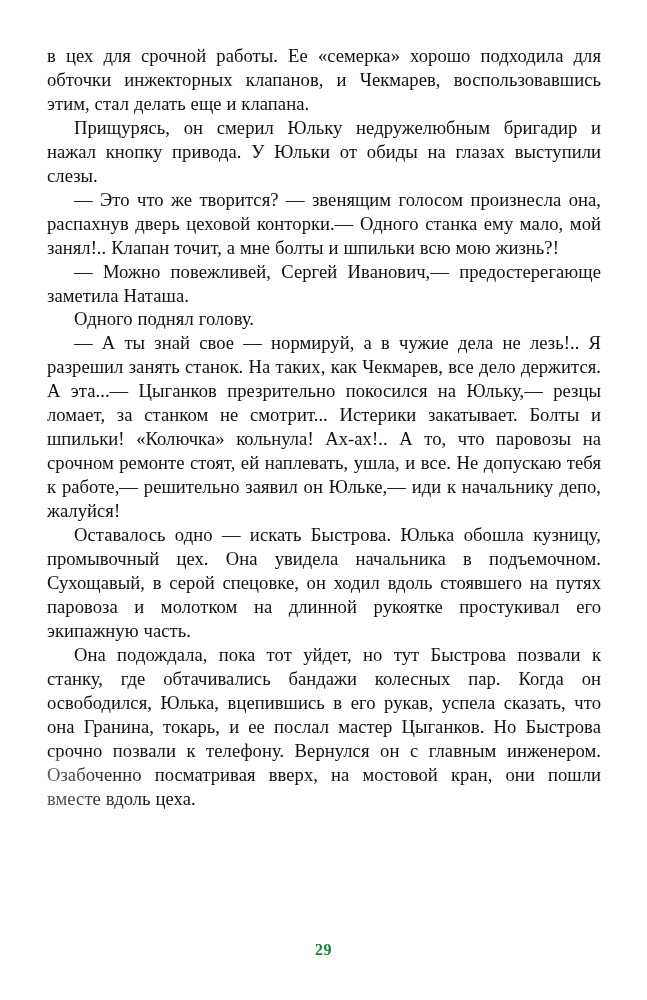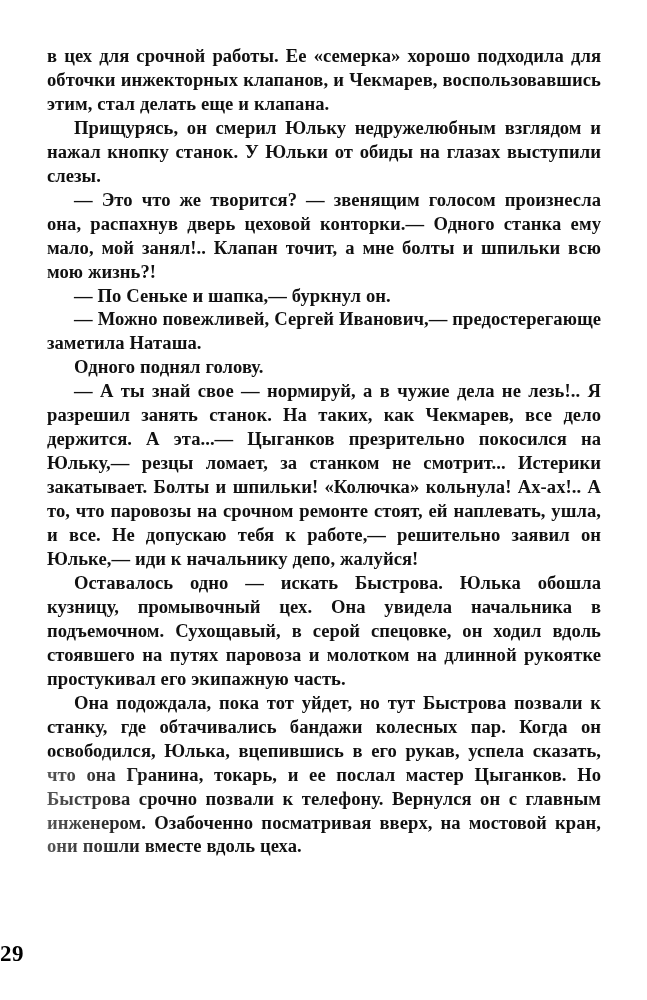--- a/index.html
+++ b/index.html
@@ -45,21 +45,21 @@
     text-indent: 0;
   }
 
   
   .para.ind {
     text-indent: 27px;
   }
 
   
   .para {
-    font-weight: 700;
+    font-weight: 400;
   }
 
   
   .fade-overlay {
     position: absolute;
     left: 44px;
     top: 756px;
     width: 120px;
     height: 160px;
     pointer-events: none;
@@ -69,39 +69,38 @@
       rgba(255,255,255,0.14) 45%,
       rgba(255,255,255,0.0) 100%
     );
   }
 
   .folio {
     position: absolute;
     left: 0;
     right: 0;
     top: 941px;
-    text-align: left;
+    text-align: center;
     font-family: "Liberation Serif", "DejaVu Serif", serif;
-    font-size: 23px;
+    font-size: 16px;
     font-weight: 700;
-    color: #000000;
+    color: #15803d;
     letter-spacing: 0.4px;
   }
 </style>
 </head>
 <body>
 
 <div class="page">
 
   <div class="textblock">
 
     <p class="para cont">в цех для срочной работы. Ее «семерка» хорошо подходила для обточки инжекторных клапанов, и Чекмарев, воспользовавшись этим, стал делать еще и клапана.</p>
-    <p class="para ind">Прищурясь, он смерил Юльку недружелюбным взглядом и нажал кнопку станок. У Юльки от обиды на глазах выступили слезы.</p>
+    <p class="para ind">Прищурясь, он смерил Юльку недружелюбным бригадир и нажал кнопку привода. У Юльки от обиды на глазах выступили слезы.</p>
     <p class="para ind">— Это что же творится? — звенящим голосом произнесла она, распахнув дверь цеховой конторки.— Одного станка ему мало, мой занял!.. Клапан точит, а мне болты и шпильки всю мою жизнь?!</p>
-    <p class="para ind">— По Сеньке и шапка,— буркнул он.</p>
     <p class="para ind">— Можно повежливей, Сергей Иванович,— предостерегающе заметила Наташа.</p>
     <p class="para ind">Одного поднял голову.</p>
     <p class="para ind">— А ты знай свое — нормируй, а в чужие дела не лезь!.. Я разрешил занять станок. На таких, как Чекмарев, все дело держится. А эта...— Цыганков презрительно покосился на Юльку,— резцы ломает, за станком не смотрит... Истерики закатывает. Болты и шпильки! «Колючка» кольнула! Ах-ах!.. А то, что паровозы на срочном ремонте стоят, ей наплевать, ушла, и все. Не допускаю тебя к работе,— решительно заявил он Юльке,— иди к начальнику депо, жалуйся!</p>
     <p class="para ind">Оставалось одно — искать Быстрова. Юлька обошла кузницу, промывочный цех. Она увидела начальника в подъемочном. Сухощавый, в серой спецовке, он ходил вдоль стоявшего на путях паровоза и молотком на длинной рукоятке простукивал его экипажную часть.</p>
     <p class="para ind">Она подождала, пока тот уйдет, но тут Быстрова позвали к станку, где обтачивались бандажи колесных пар. Когда он освободился, Юлька, вцепившись в его рукав, успела сказать, что она Гранина, токарь, и ее послал мастер Цыганков. Но Быстрова срочно позвали к телефону. Вернулся он с главным инженером. Озабоченно посматривая вверх, на мостовой кран, они пошли вместе вдоль цеха.</p>
 
   </div>
 
   <div class="fade-overlay"></div>
 

